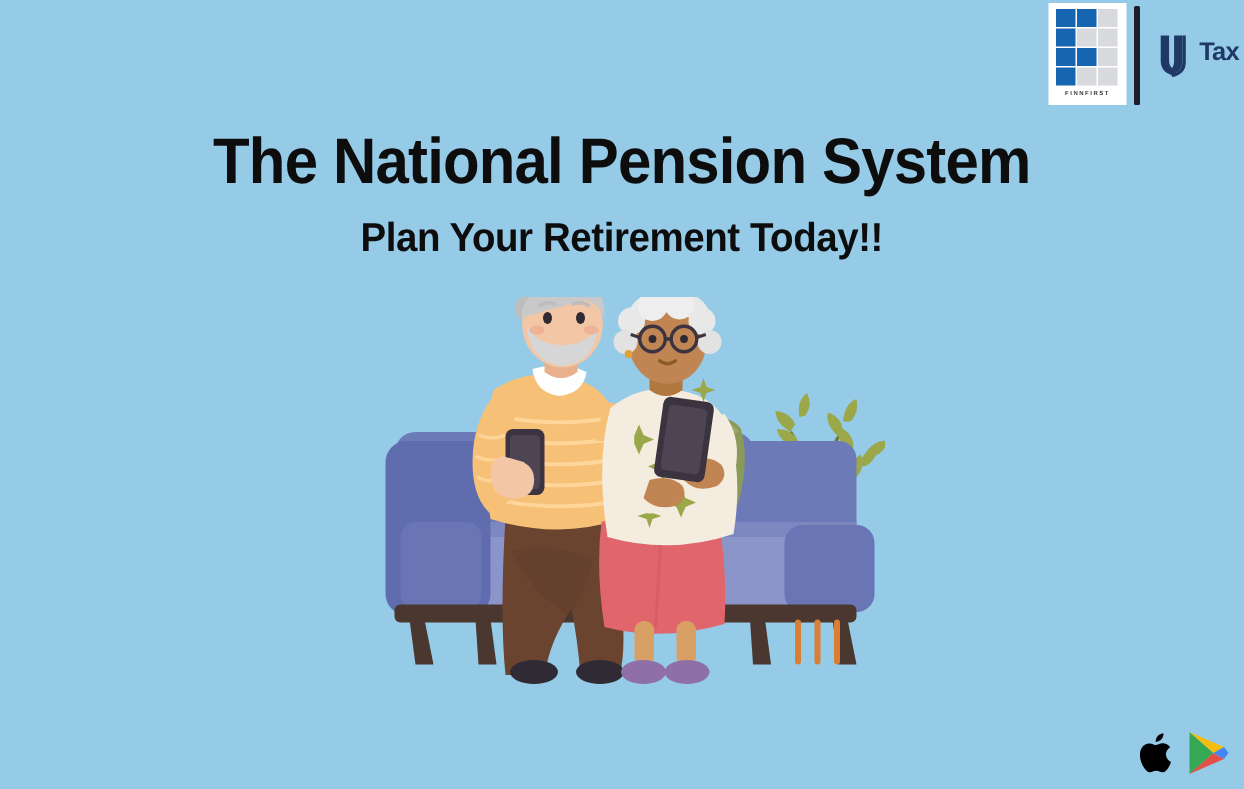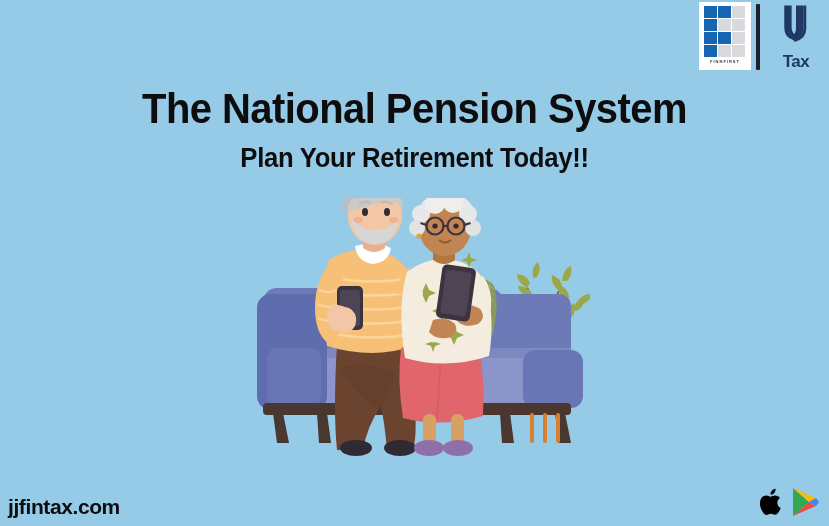--- a/index.html
+++ b/index.html
@@ -33,21 +33,21 @@
   .logo-card-text{
     font-size:4px;letter-spacing:1px;color:#3a3a3a;font-weight:bold;
     margin-top:2px;white-space:nowrap;
   }
   .logo-divider{
     position:absolute;left:62px;top:4px;width:4px;height:66px;
     background:#1d1d2b;border-radius:1px;
   }
   .jj-logo{
     position:absolute;left:72px;top:2px;width:60px;height:70px;
-    display:flex;flex-direction:column;align-items:center;justify-content:space-between;
+    display:flex;align-items:center;justify-content:space-between;
   }
   .jj-mark{width:44px;height:42px;}
   .jj-tax{
     font-size:17px;font-weight:bold;color:#1f3864;
     letter-spacing:-0.5px;margin-top:-4px;
   }
 
   
   .title{
     position:absolute;left:0;right:0;top:84px;
@@ -304,21 +304,20 @@
       </g>
 
       <g fill="#d87f33">
         <rect x="275" y="215" width="4" height="30" rx="2"></rect>
         <rect x="288" y="215" width="4" height="30" rx="2"></rect>
         <rect x="301" y="215" width="4" height="30" rx="2"></rect>
       </g>
     </svg>
   </div>
 
-  <div class="site">jjfintax.com</div>
 
   <div class="stores">
     <svg class="store-icon" width="28" height="32" viewBox="0 0 28 32">
       <path d="M19.3 17.1c0-3.3 2.7-4.9 2.8-5-1.5-2.2-3.9-2.5-4.7-2.6-2-0.2-3.9 1.2-4.9 1.2-1 0-2.6-1.2-4.2-1.1-2.2 0-4.2 1.3-5.3 3.2-2.2 3.9-0.6 9.7 1.6 12.9 1.1 1.6 2.4 3.3 4.1 3.2 1.6-0.1 2.2-1.1 4.2-1.1 1.9 0 2.5 1.1 4.2 1 1.7 0 2.8-1.6 3.9-3.2 1.2-1.8 1.7-3.6 1.7-3.7-0.1 0-3.4-1.3-3.4-5.2z" fill="#000000"></path>
       <path d="M16.3 6.9c0.9-1.1 1.5-2.6 1.3-4.1-1.3 0.1-2.9 0.9-3.8 1.9-0.8 0.9-1.5 2.5-1.3 3.9 1.4 0.1 2.9-0.7 3.8-1.7z" fill="#000000"></path>
     </svg>
     <svg class="store-icon" width="30" height="32" viewBox="0 0 30 32">
       <path d="M3 2 L19 16 L3 30 Z" fill="#34a853"></path>
       <path d="M3 2 L19 16 L26 12 Z" fill="#fbbc04" opacity="0.95"></path>
       <path d="M3 30 L19 16 L26 20 Z" fill="#ea4335" opacity="0.9"></path>

